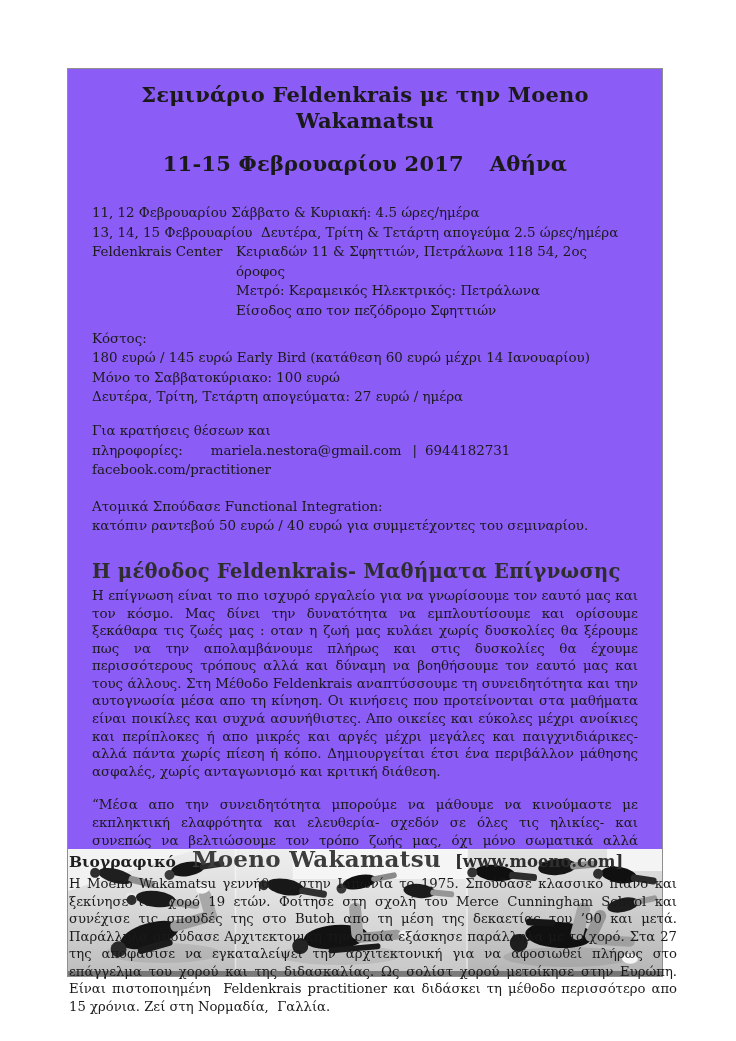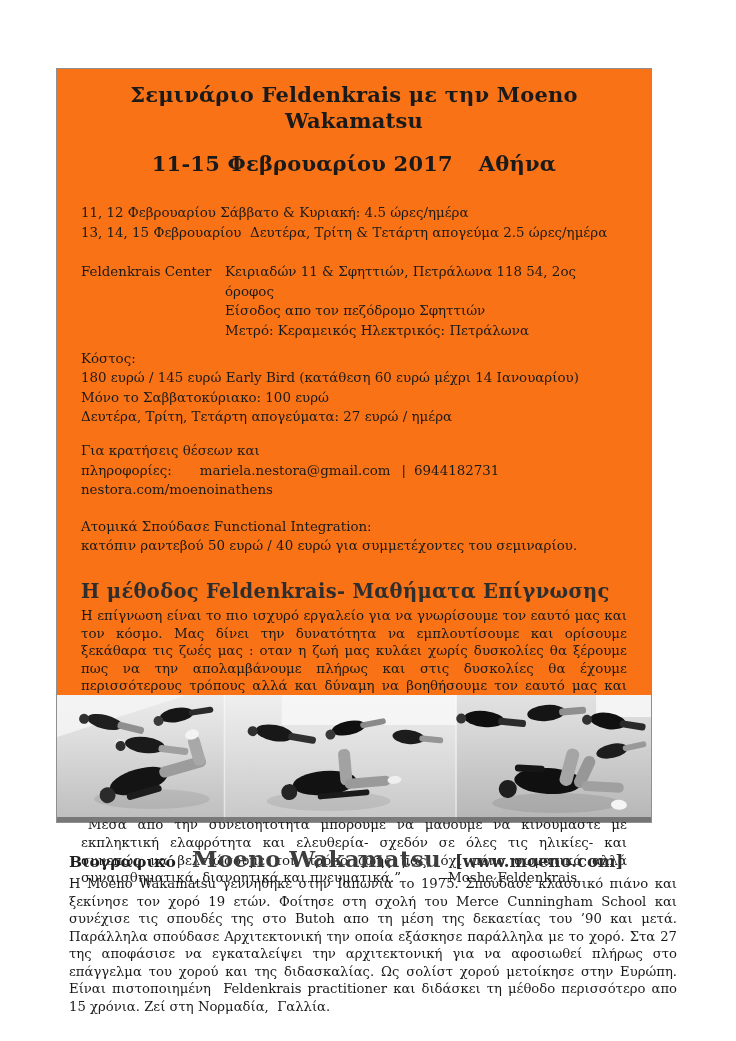--- a/index.html
+++ b/index.html
@@ -7,38 +7,38 @@
     width: 736px; height: 1041px;
     background: #ffffff;
     position: relative;
     font-family: "DejaVu Serif", serif;
     color: #1a1a1a;
     overflow: hidden;
   }
 
   .box {
     position: absolute;
-    left: 56px; top: 68px;
-    width: 596px; height: 755px;
+    left: 67px; top: 68px;
+    width: 596px; height: 909px;
     border: 1px solid #8f8f8f;
     box-sizing: border-box;
-    background: #f97316;
+    background: #8b5cf6;
   }
   .box-content { padding: 13px 24px 0 24px; }
 
   .title { text-align: center; font-size: 21px; font-weight: bold; line-height: 26px; letter-spacing: 0.2px; }
   .title-line2 { margin-top: 17px; }
   .title-city { margin-left: 26px; }
 
   .info { font-size: 13.4px; line-height: 19.6px; }
   .pre { white-space: pre-wrap; }
 
   .schedule { margin-top: 26px; }
   .row { display: flex; }
-  .venue { margin-top: 20px; }
+  .venue { }
   .venue-label { width: 144px; flex: none; }
   .cost { margin-top: 8px; flex-direction: column; }
   .cost-label { width: 66px; flex: none; }
   .contact { margin-top: 14px; }
   .contact-email { margin-left: 28px; }
   .contact-sep { margin-left: 11px; }
   .contact-phone { margin-left: 8px; }
   .fi { margin-top: 17px; }
 
   .method-heading {
@@ -80,39 +80,39 @@
 
     <div class="schedule info">
       <div class="pre">11, 12 Φεβρουαρίου Σάββατο &amp; Κυριακή: 4.5 ώρες/ημέρα</div>
       <div class="pre">13, 14, 15 Φεβρουαρίου  Δευτέρα, Τρίτη &amp; Τετάρτη απογεύμα 2.5 ώρες/ημέρα</div>
     </div>
 
     <div class="venue info row">
       <div class="venue-label">Feldenkrais Center</div>
       <div>
         <div>Κειριαδών 11 &amp; Σφηττιών, Πετράλωνα 118 54, 2ος όροφος</div>
+        <div>Μετρό: Κεραμεικός Ηλεκτρικός: Πετράλωνα</div>
         <div>Είσοδος απο τον πεζόδρομο Σφηττιών</div>
-        <div>Μετρό: Κεραμεικός Ηλεκτρικός: Πετράλωνα</div>
       </div>
     </div>
 
     <div class="cost info row">
       <div class="cost-label">Κόστος:</div>
       <div>
         <div>180 ευρώ / 145 ευρώ Early Bird (κατάθεση 60 ευρώ μέχρι 14 Ιανουαρίου)</div>
         <div>Μόνο το Σαββατοκύριακο: 100 ευρώ</div>
         <div>Δευτέρα, Τρίτη, Τετάρτη απογεύματα: 27 ευρώ / ημέρα</div>
       </div>
     </div>
 
     <div class="contact info">
       <div>
         <span>Για κρατήσεις θέσεων και πληροφορίες:</span><span class="contact-email">mariela.nestora@gmail.com</span><span class="contact-sep">|</span><span class="contact-phone">6944182731</span>
       </div>
-      <div>nestora.com/moenoinathens</div>
+      <div>facebook.com/practitioner</div>
     </div>
 
     <div class="fi info">
       <div>Ατομικά Σπούδασε Functional Integration:</div>
       <div>κατόπιν ραντεβού 50 ευρώ / 40 ευρώ για συμμετέχοντες του σεμιναρίου.</div>
     </div>
 
     <div class="method-heading">Η μέθοδος Feldenkrais- Μαθήματα Επίγνωσης</div>
     <div class="method-para">Η επίγνωση είναι το πιο ισχυρό εργαλείο για να γνωρίσουμε τον εαυτό μας και τον κόσμο. Μας δίνει την δυνατότητα να εμπλουτίσουμε και ορίσουμε ξεκάθαρα τις ζωές μας : οταν η ζωή μας κυλάει χωρίς δυσκολίες θα ξέρουμε πως να την απολαμβάνουμε πλήρως και στις δυσκολίες θα έχουμε περισσότερους τρόπους αλλά και δύναμη να βοηθήσουμε τον εαυτό μας και τους άλλους. Στη Μέθοδο Feldenkrais αναπτύσσουμε τη συνειδητότητα και την αυτογνωσία μέσα απο τη κίνηση. Οι κινήσεις που προτείνονται στα μαθήματα είναι ποικίλες και συχνά ασυνήθιστες. Απο οικείες και εύκολες μέχρι ανοίκιες και περίπλοκες ή απο μικρές και αργές μέχρι μεγάλες και παιγχνιδιάρικες- αλλά πάντα χωρίς πίεση ή κόπο.  Δημιουργείται έτσι ένα περιβάλλον μάθησης ασφαλές, χωρίς ανταγωνισμό και κριτική διάθεση.</div>
 

